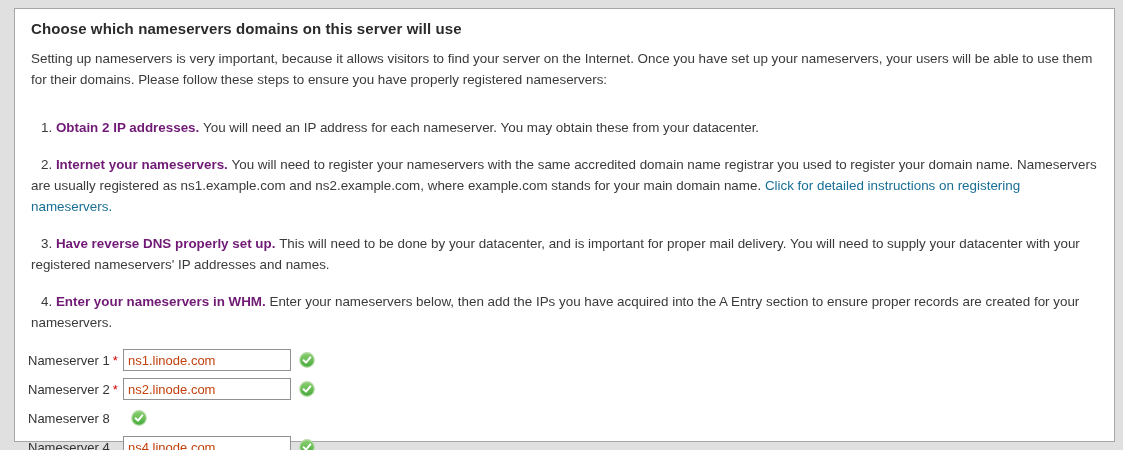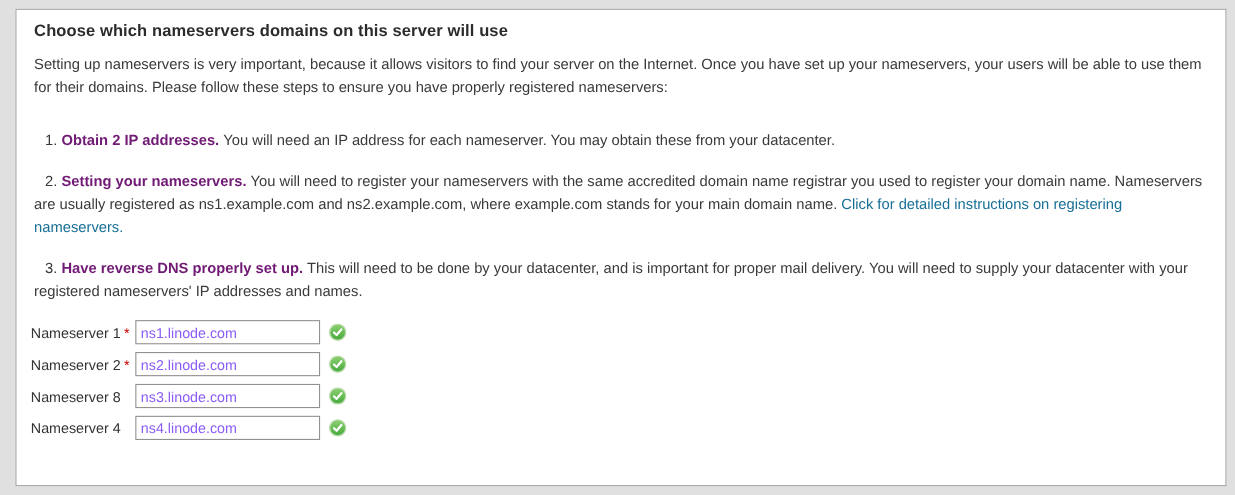--- a/index.html
+++ b/index.html
@@ -64,21 +64,21 @@
     margin-left: 3px;
     font-size: 13px;
   }
   .ns-input {
     width: 168px;
     height: 22px;
     border: 1px solid #919191;
     background: #ffffff;
     font-family: "Liberation Sans", "DejaVu Sans", sans-serif;
     font-size: 13px;
-    color: #8b5cf6;
+    color: #c2410c;
     padding: 1px 3px 1px 4px;
     border-radius: 0;
     outline: none;
   }
   .status-icon {
     width: 16px; height: 16px;
     margin-left: 8px;
     display: inline-flex;
   }
 </style>
@@ -107,31 +107,36 @@
   <div class="steps">
 
     <div class="step">
       <span class="num">1. </span>
       <span class="step-label">Obtain 2 IP addresses. </span>
       <span class="step-text">You will need an IP address for each nameserver. You may obtain these from your datacenter.</span>
     </div>
 
     <div class="step">
       <span class="num">2. </span>
-      <span class="step-label">Setting your nameservers. </span>
+      <span class="step-label">Internet your nameservers. </span>
       <span class="step-text">You will need to register your nameservers with the same accredited domain name registrar you used to register your domain name. Nameservers are usually registered as ns1.example.com and ns2.example.com, where example.com stands for your main domain name. </span>
       <a class="link">Click for detailed instructions on registering nameservers.</a>
     </div>
 
     <div class="step">
       <span class="num">3. </span>
       <span class="step-label">Have reverse DNS properly set up. </span>
       <span class="step-text">This will need to be done by your datacenter, and is important for proper mail delivery. You will need to supply your datacenter with your registered nameservers' IP addresses and names.</span>
     </div>
 
+    <div class="step">
+      <span class="num">4. </span>
+      <span class="step-label">Enter your nameservers in WHM. </span>
+      <span class="step-text">Enter your nameservers below, then add the IPs you have acquired into the A Entry section to ensure proper records are created for your nameservers.</span>
+    </div>
 
   </div>
 
   <div class="nsform">
 
     <div class="ns-row">
       <span class="ns-label">
           <span>Nameserver 1</span>
           <span class="req">*</span>
         </span>
@@ -154,21 +159,20 @@
             <use href="#check-circle"></use>
           </svg>
         </span>
     </div>
 
     <div class="ns-row">
       <span class="ns-label">
           <span>Nameserver 8</span>
           <span class="req"></span>
         </span>
-      <input class="ns-input" type="text" value="ns3.linode.com" style="">
       <span class="status-icon">
           <svg width="16" height="16" viewBox="0 0 16 16">
             <use href="#check-circle"></use>
           </svg>
         </span>
     </div>
 
     <div class="ns-row">
       <span class="ns-label">
           <span>Nameserver 4</span>

